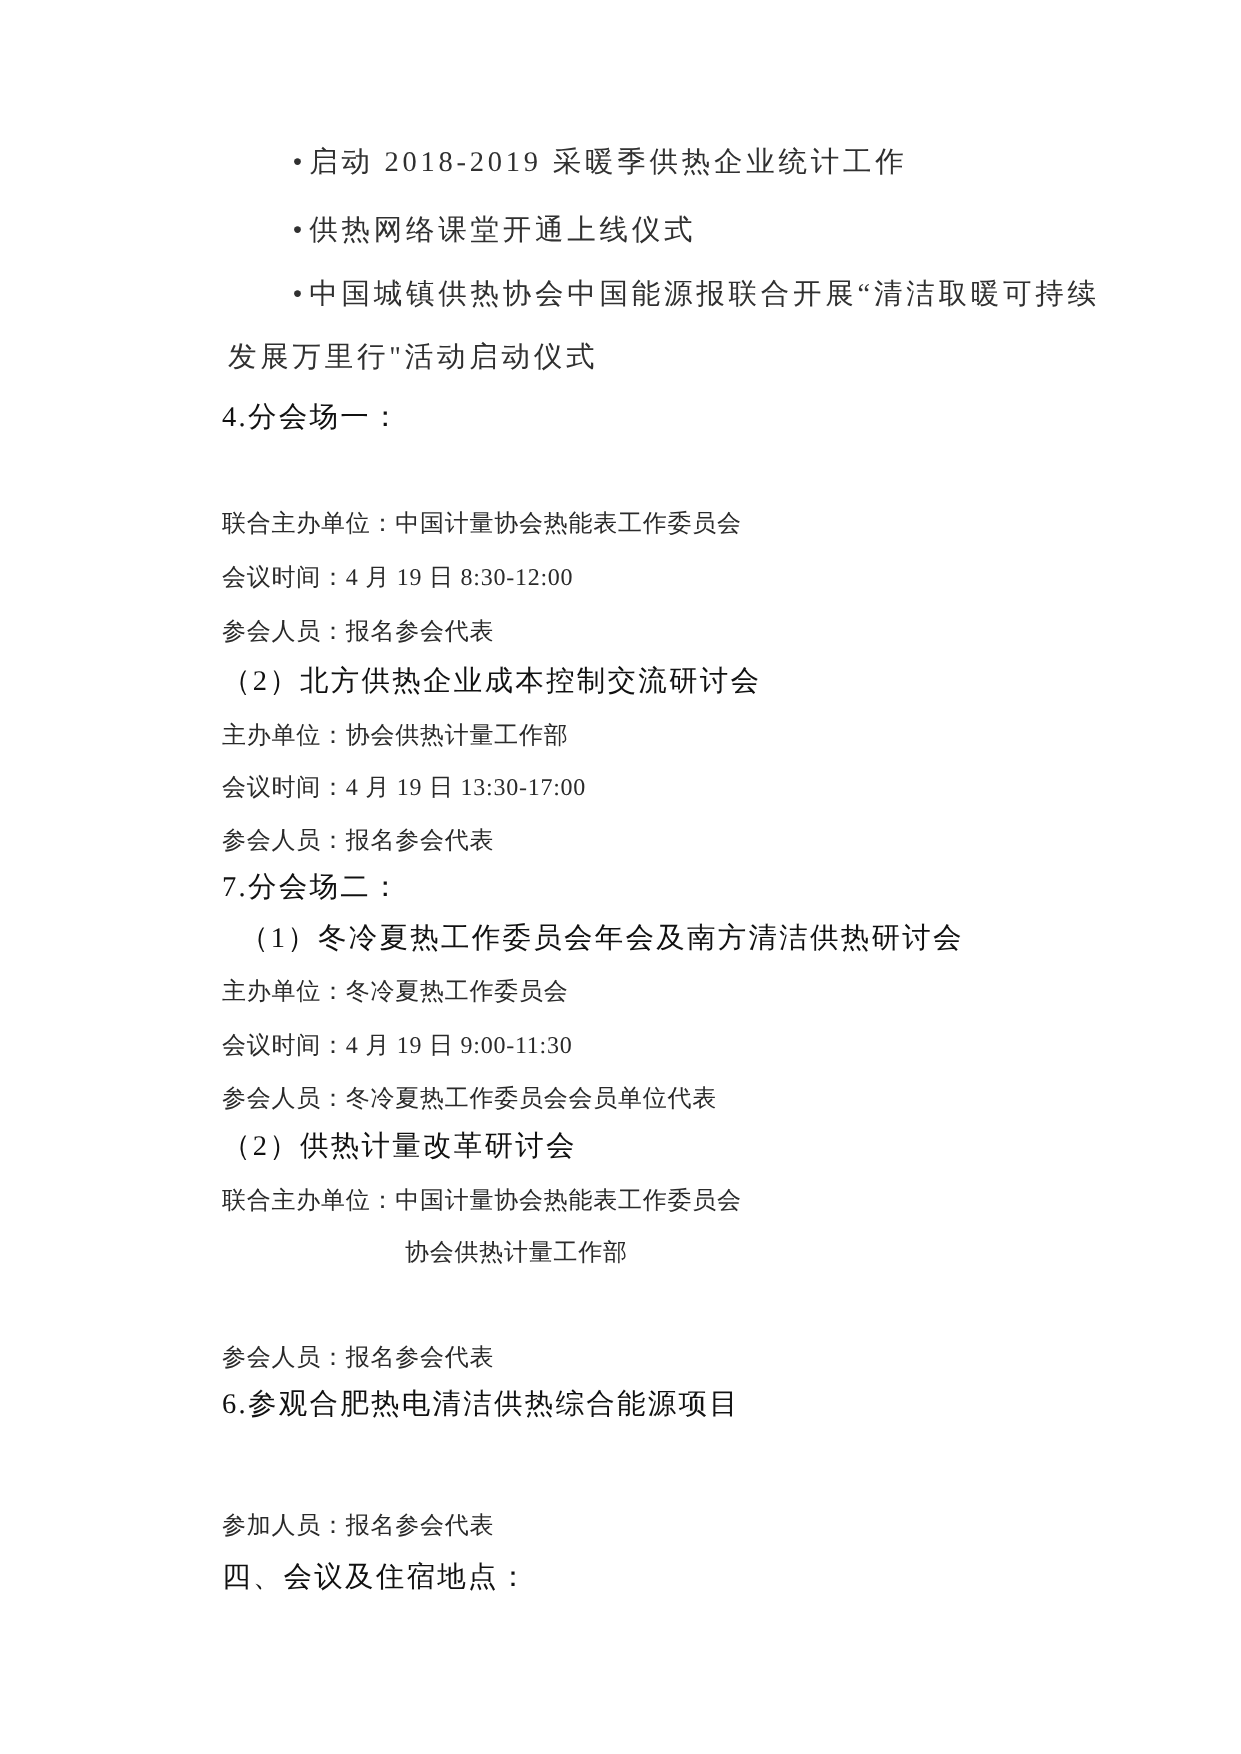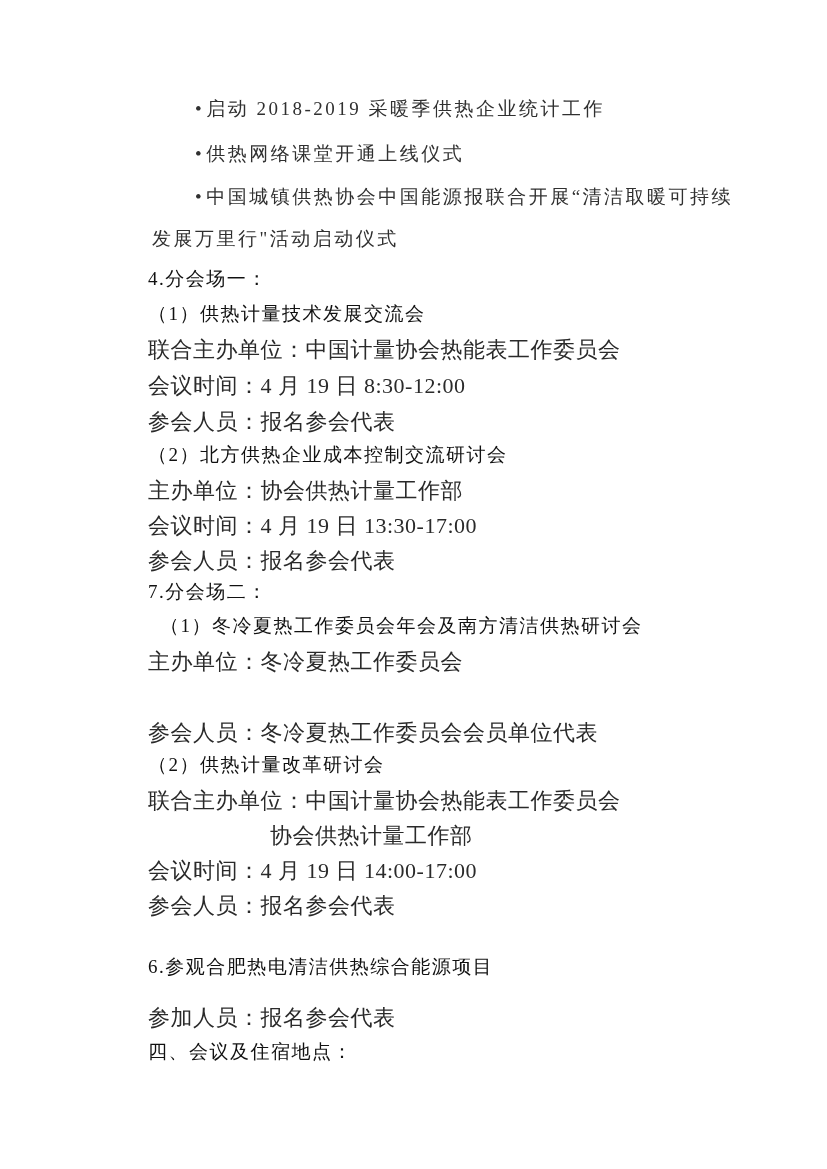--- a/index.html
+++ b/index.html
@@ -13,21 +13,21 @@
     height: 1169px;
     background: #ffffff;
     font-family: "Liberation Serif", "DejaVu Serif", serif;
     color: #2a2a2a;
     overflow: hidden;
   }
   .line {
     position: absolute;
     margin: 0;
     white-space: nowrap;
-    font-size: 22px;
+    font-size: 16px;
     line-height: 26px;
     letter-spacing: 0.5px;
     font-weight: normal;
   }
   .bullet {
     font-size: 19px;
     letter-spacing: 2.5px;
     color: #303030;
   }
   .bullet .marker {
@@ -48,21 +48,20 @@
   <p class="line bullet" style="left:195px; top:96px"><span class="marker">•</span><span>启动 2018-2019 采暖季供热企业统计工作</span></p>
 
   <p class="line bullet" style="left:195px; top:184px"><span class="marker">•</span><span>中国城镇供热协会中国能源报联合开展“清洁取暖可持续</span></p>
 
   <p class="line bullet" style="left:195px; top:141px"><span class="marker">•</span><span>供热网络课堂开通上线仪式</span></p>
 
   <p class="line bullet" style="left:152px; top:226px">发展万里行"活动启动仪式</p>
 
   <p class="line heading" style="left:148px; top:266px">4.分会场一：</p>
 
-  <p class="line heading" style="left:148px; top:301px">（1）供热计量技术发展交流会</p>
 
   <p class="line" style="left:148px; top:337px">联合主办单位：中国计量协会热能表工作委员会</p>
 
   <p class="line" style="left:148px; top:373px">会议时间：4 月 19 日 8:30-12:00</p>
 
   <p class="line" style="left:148px; top:409px">参会人员：报名参会代表</p>
 
   <p class="line heading" style="left:148px; top:442px">（2）北方供热企业成本控制交流研讨会</p>
 
   <p class="line" style="left:148px; top:478px">主办单位：协会供热计量工作部</p>
@@ -70,33 +69,33 @@
   <p class="line" style="left:148px; top:513px">会议时间：4 月 19 日 13:30-17:00</p>
 
   <p class="line" style="left:148px; top:548px">参会人员：报名参会代表</p>
 
   <p class="line heading" style="left:148px; top:579px">7.分会场二：</p>
 
   <p class="line heading" style="left:160px; top:613px">（1）冬冷夏热工作委员会年会及南方清洁供热研讨会</p>
 
   <p class="line" style="left:148px; top:649px">主办单位：冬冷夏热工作委员会</p>
 
+  <p class="line" style="left:148px; top:685px">会议时间：4 月 19 日 9:00-11:30</p>
 
   <p class="line" style="left:148px; top:720px">参会人员：冬冷夏热工作委员会会员单位代表</p>
 
   <p class="line heading" style="left:148px; top:752px">（2）供热计量改革研讨会</p>
 
   <p class="line" style="left:148px; top:788px">联合主办单位：中国计量协会热能表工作委员会</p>
 
   <p class="line" style="left:270px; top:823px">协会供热计量工作部</p>
 
-  <p class="line" style="left:148px; top:858px">会议时间：4 月 19 日 14:00-17:00</p>
 
   <p class="line" style="left:148px; top:893px">参会人员：报名参会代表</p>
 
-  <p class="line heading" style="left:148px; top:954px">6.参观合肥热电清洁供热综合能源项目</p>
+  <p class="line heading" style="left:148px; top:924px">6.参观合肥热电清洁供热综合能源项目</p>
 
 
   <p class="line heading" style="left:148px; top:1039px">四、会议及住宿地点：</p>
 
   <p class="line" style="left:148px; top:1005px">参加人员：报名参会代表</p>
 
 </div>
 
 </body></html>

